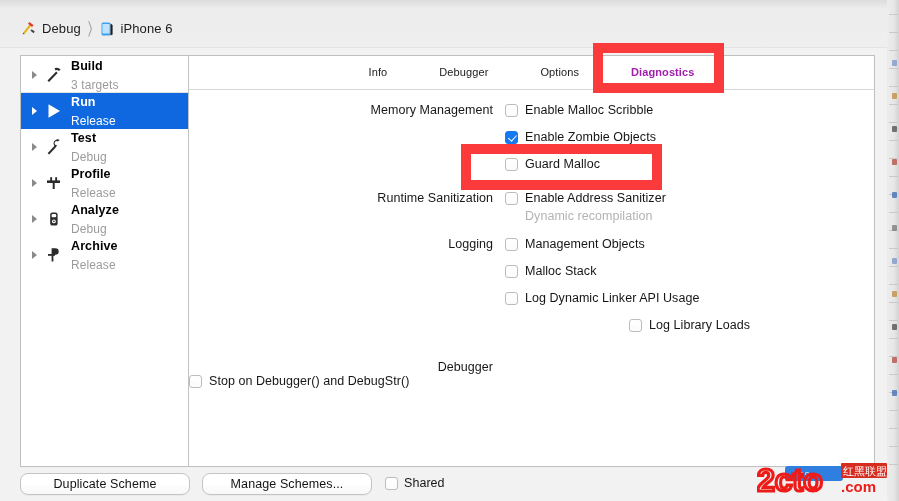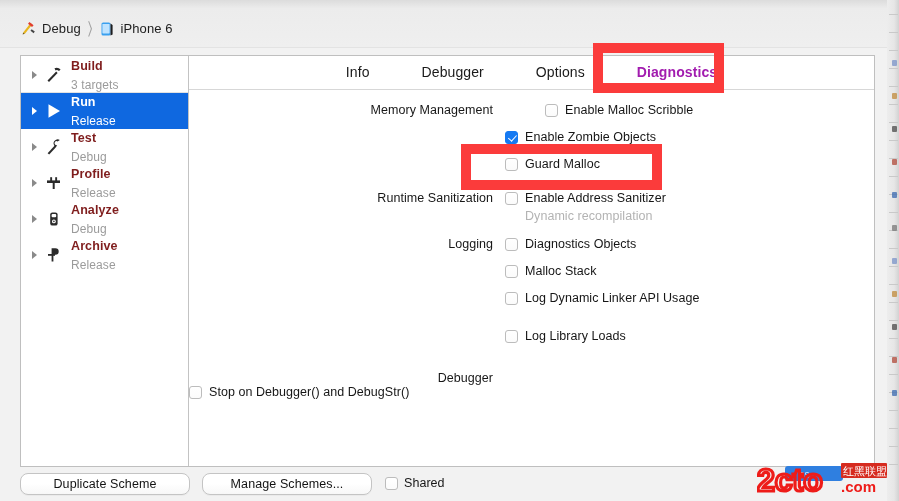--- a/index.html
+++ b/index.html
@@ -139,21 +139,21 @@
     margin-right: 6px;
     display: flex;
     align-items: center;
     justify-content: center;
   }
   .s-icon svg { display:block; }
   .s-text { line-height: 1.15; }
   .s-title {
     font-size: 12.5px;
     font-weight: bold;
-    color: #7f1d1d;
+    color: #000000;
     letter-spacing: .1px;
   }
   .s-sub {
     font-size: 12px;
     color: #9b9b9b;
     letter-spacing: .1px;
     margin-top: 1px;
   }
   .scheme-row.sel .s-title, .scheme-row.sel .s-sub { color: #ffffff; }
 
@@ -166,21 +166,21 @@
   #tabbar {
     height: 33px;
     border-bottom: 1px solid #d7d7d7;
     display: flex;
     align-items: center;
     justify-content: center;
     gap: 0px;
     position: relative;
   }
   .tab {
-    font-size: 14px;
+    font-size: 11px;
     color: #1a1a1a;
     padding: 0 26px;
     line-height: 33px;
     letter-spacing: .1px;
   }
   .tab.active { color: #a21caf; font-weight: bold; }
 
   
   #settings {
     position: absolute;
@@ -475,21 +475,21 @@
 
       <div id="tabbar">
         <span class="tab">Info</span>
         <span class="tab">Debugger</span>
         <span class="tab">Options</span>
         <span class="tab active">Diagnostics</span>
       </div>
 
       <div id="settings">
           <div style="margin-top: 14px;">
-            <div class="srow" style="margin-top: 12px; gap: 40px;">
+            <div class="srow" style="margin-top: 12px;">
               <div class="slabel">Memory Management</div>
               <div class="sfield">
                 <span class="cb"></span>
                 <div>
                   <div class="cbtext">Enable Malloc Scribble</div>
                 </div>
               </div>
             </div>
             <div class="srow" style="margin-top: 7px;">
               <div class="slabel"></div>
@@ -521,21 +521,21 @@
                 </div>
               </div>
             </div>
           </div>
           <div style="margin-top: 14px;">
             <div class="srow" style="margin-top: 0px;">
               <div class="slabel">Logging</div>
               <div class="sfield">
                 <span class="cb"></span>
                 <div>
-                  <div class="cbtext">Diagnostics Objects</div>
+                  <div class="cbtext">Management Objects</div>
                 </div>
               </div>
             </div>
             <div class="srow" style="margin-top: 7px;">
               <div class="slabel"></div>
               <div class="sfield">
                 <span class="cb"></span>
                 <div>
                   <div class="cbtext">Malloc Stack</div>
                 </div>
@@ -543,21 +543,21 @@
             </div>
             <div class="srow" style="margin-top: 7px;">
               <div class="slabel"></div>
               <div class="sfield">
                 <span class="cb"></span>
                 <div>
                   <div class="cbtext">Log Dynamic Linker API Usage</div>
                 </div>
               </div>
             </div>
-            <div class="srow" style="margin-top: 18px;">
+            <div class="srow" style="margin-top: 7px; justify-content: center;">
               <div class="slabel"></div>
               <div class="sfield">
                 <span class="cb"></span>
                 <div>
                   <div class="cbtext">Log Library Loads</div>
                 </div>
               </div>
             </div>
           </div>
           <div style="margin-top: 22px;">

